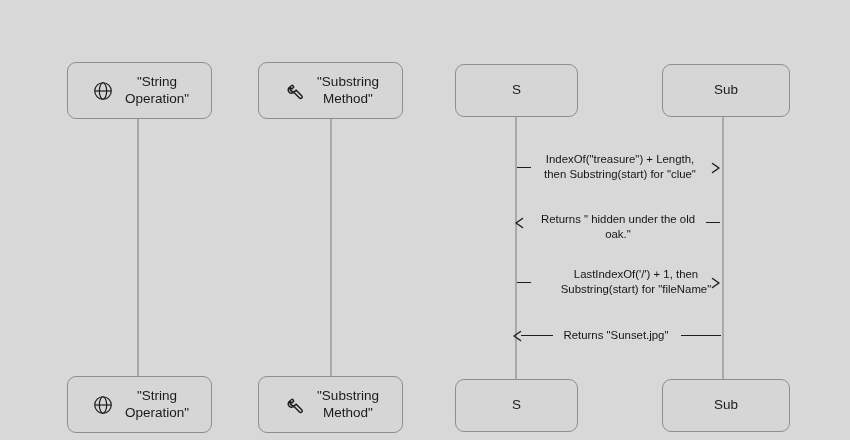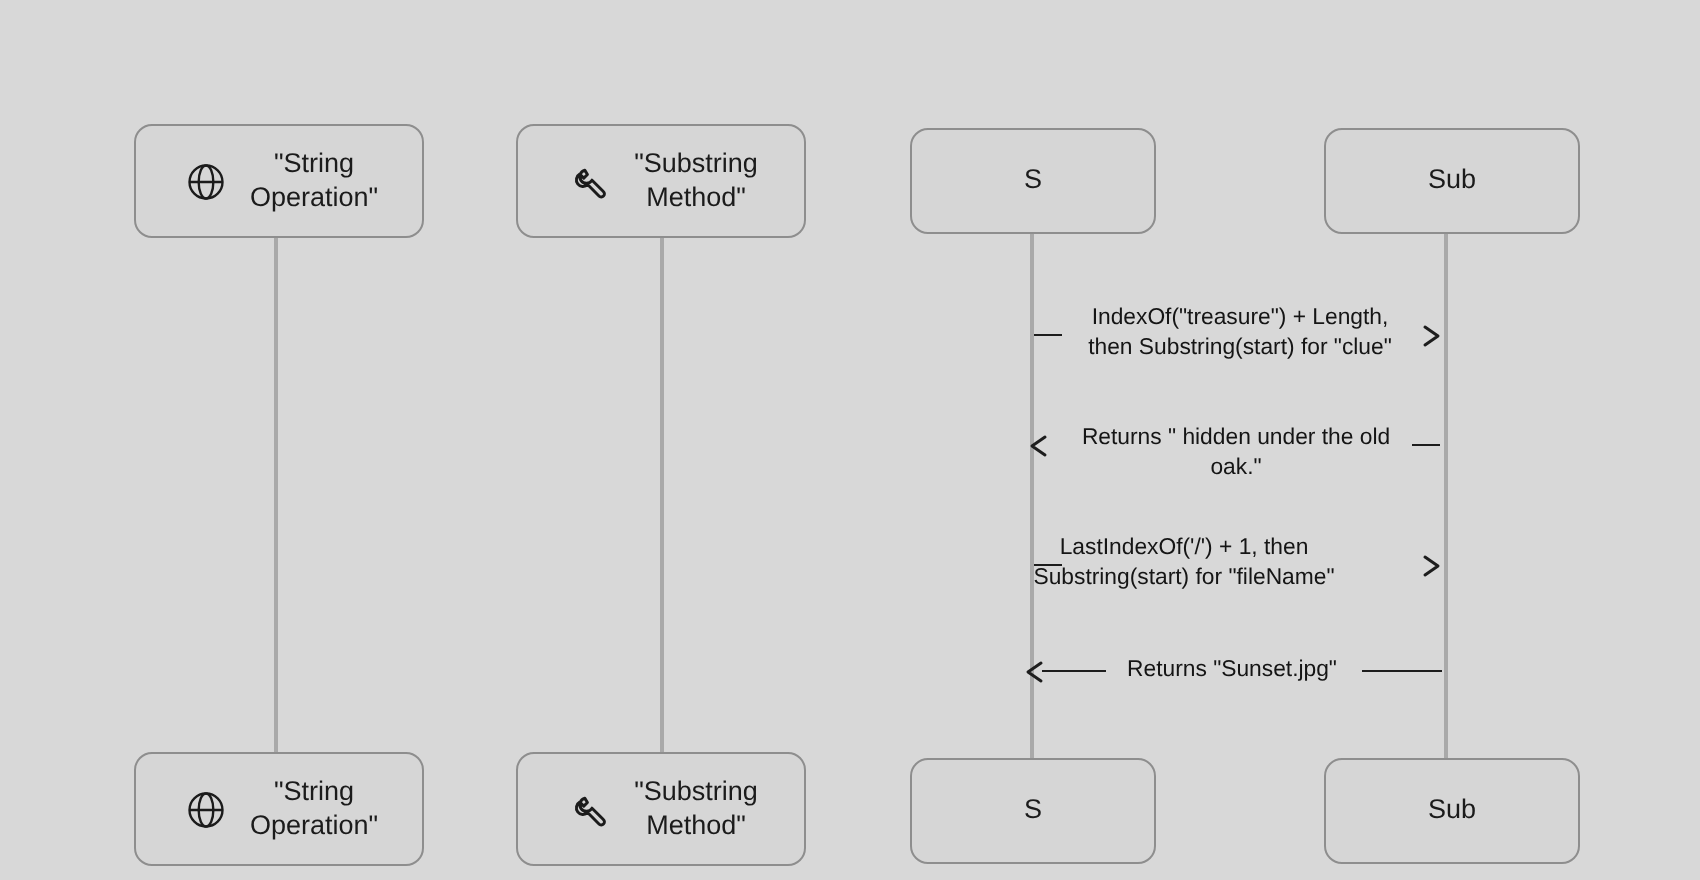--- a/index.html
+++ b/index.html
@@ -139,21 +139,21 @@
         <polyline points="8.5,1.5 2,6 8.5,10.5"></polyline>
       </svg>
     </div>
     <div class="message-text" style="left:530px; top:212px; width:176px;">Returns " hidden under the old
 oak."</div>
     <div class="msg-line" style="left:706px; top:222px; width:14px;"></div>
   </div>
 
   <div class="message">
     <div class="msg-line" style="left:517px; top:282px; width:14px;"></div>
-    <div class="message-text" style="left:503px; top:267px; width:178px;">LastIndexOf('/') + 1, then
+    <div class="message-text" style="left:547px; top:267px; width:178px;">LastIndexOf('/') + 1, then
 Substring(start) for "fileName"</div>
     <div class="arrowhead" style="left:709px; top:277px;">
       <svg width="12" height="12" viewBox="0 0 12 12" fill="none" stroke="#1d1d1d" stroke-width="1.5" stroke-linecap="round" stroke-linejoin="round">
         <polyline points="3.5,1.5 10,6 3.5,10.5"></polyline>
       </svg>
     </div>
   </div>
 
   <div class="message">
     <div class="arrowhead" style="left:512px; top:330px;">

